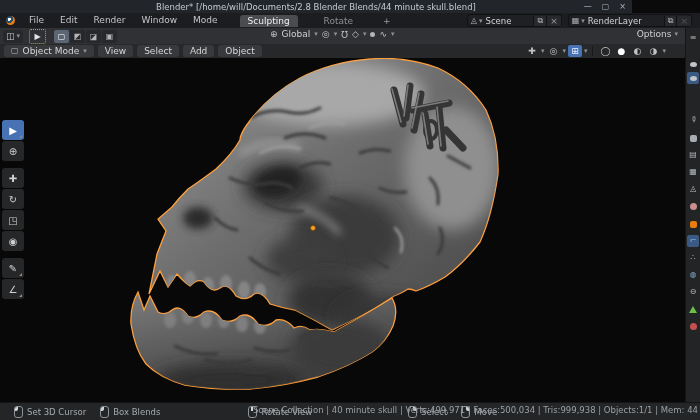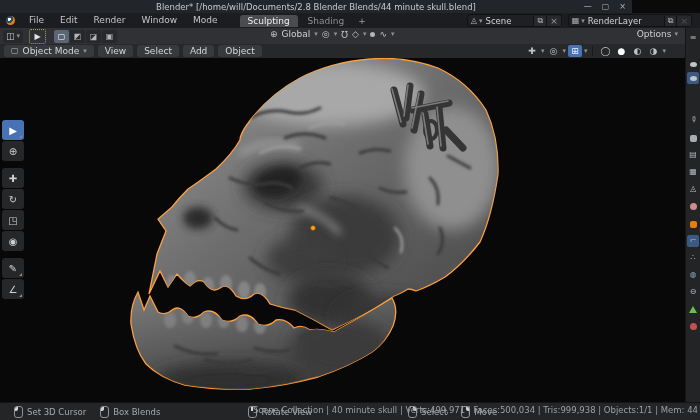--- a/index.html
+++ b/index.html
@@ -9,21 +9,21 @@
   
   .titlebar{left:0;top:0;width:632px;height:13px;background:#22262b;display:flex;align-items:center;justify-content:center}
   .titlebar .title{font-size:8.5px;color:#c3cad1;white-space:nowrap}
   .wctrls{position:absolute;right:6px;top:0;height:13px;display:flex;gap:10px;align-items:center;font-size:8px;color:#aeb5bc}
   .wctrls span{cursor:default}
   
   .topbar{left:0;top:13px;width:700px;height:15px;background:#1b1d20;border-bottom:1px solid #0f1012;display:flex;align-items:center}
   .blogo{width:9px;height:9px;border-radius:50%;margin:0 6px 0 6px;
          background:radial-gradient(circle at 35% 35%,#fff 0 18%,#2a4f66 19% 45%,#e87d0d 46% 100%);}
   .menu-item{font-size:9px;color:#c5c5c5;padding:0 8px;line-height:15px}
-  .wstabs{display:flex;align-items:center;margin-left:14px;gap:2px}
+  .wstabs{display:flex;align-items:center;margin-left:14px;gap:18px}
   .wstab{font-size:9px;padding:1px 8px;border-radius:3px 3px 0 0;color:#8f8f8f}
   .wstab.active{background:#4a4c50;color:#eee}
   .wstab.plus{color:#9a9a9a;padding:1px 4px}
   .idblocks{position:absolute;right:8px;top:14px;display:flex;gap:6px;align-items:center}
   .idblock{display:flex;align-items:center;background:#1e2023;border:1px solid #101112;border-radius:3px;height:11px;font-size:8.5px}
   .idblock .ic{font-size:8px;color:#b5b5b5;padding:0 2px 0 3px}
   .idblock .chev{font-size:7px;color:#8f8f8f;margin-right:3px}
   .idblock .val{color:#d2d2d2;padding-right:22px}
   .idblock .sq{font-size:8px;color:#b9b9b9;border-left:1px solid #101112;padding:0 3px;background:#27292c}
   .idblock .x{font-size:9px;color:#9a9a9a;border-left:1px solid #101112;padding:0 3px;background:#27292c}
@@ -95,21 +95,21 @@
 
 <div class="abs topbar">
   <span class="blogo"></span>
   <span class="menu-item">File</span>
   <span class="menu-item">Edit</span>
   <span class="menu-item">Render</span>
   <span class="menu-item">Window</span>
   <span class="menu-item">Mode</span>
   <span class="wstabs">
     <span class="wstab active">Sculpting</span>
-    <span class="wstab">Shading</span>
+    <span class="wstab">Rotate</span>
     <span class="wstab plus">+</span>
   </span>
 </div>
 <div class="idblocks">
   <span class="idblock">
     <span class="ic">◬</span>
     <span class="chev">▾</span>
     <span class="val">Scene</span>
     <span class="sq">⧉</span>
     <span class="x">×</span>

